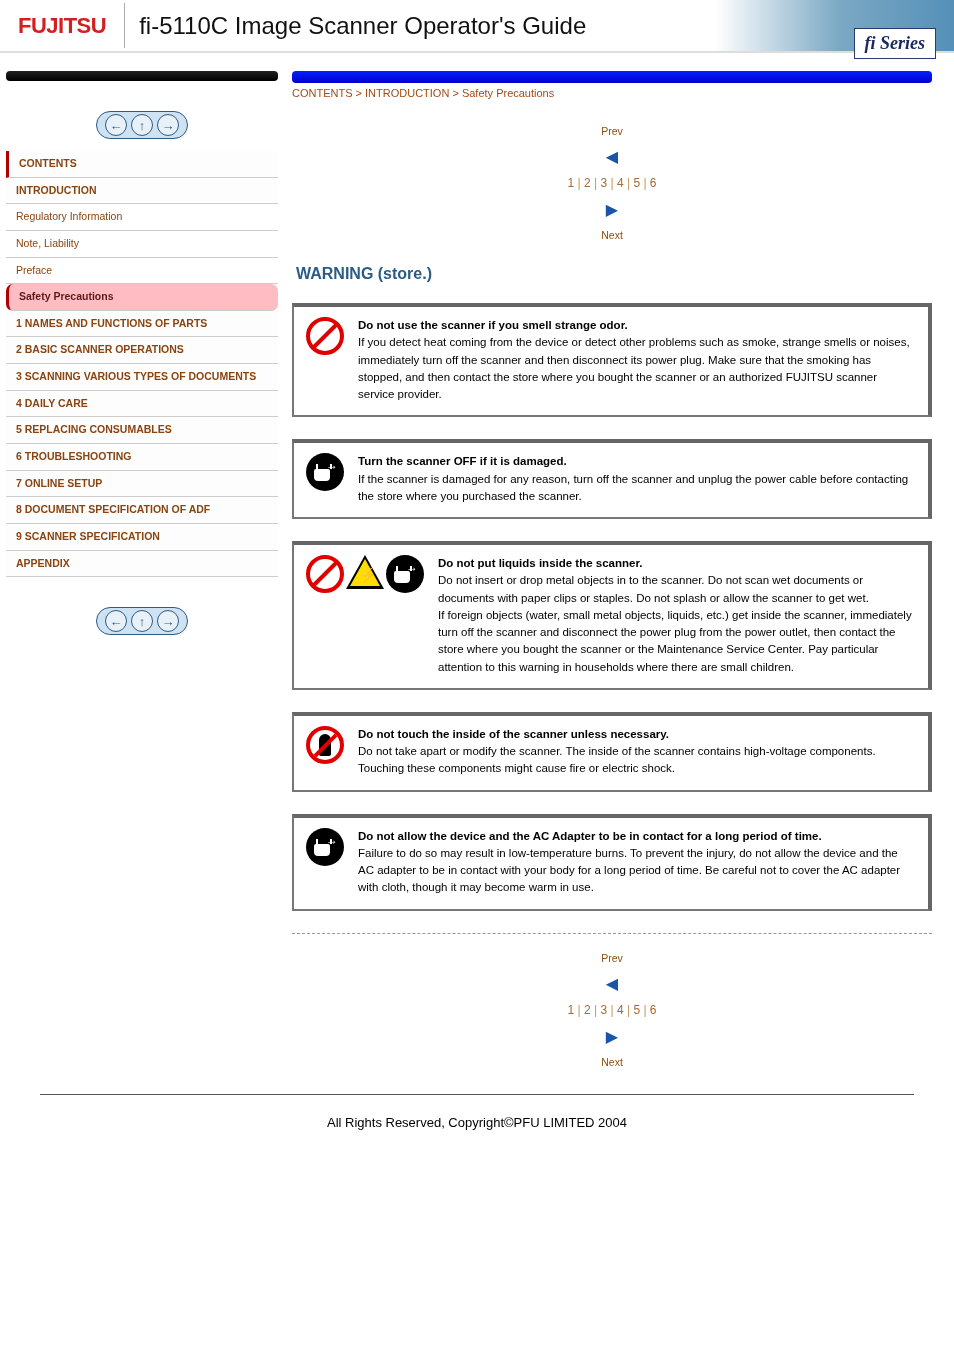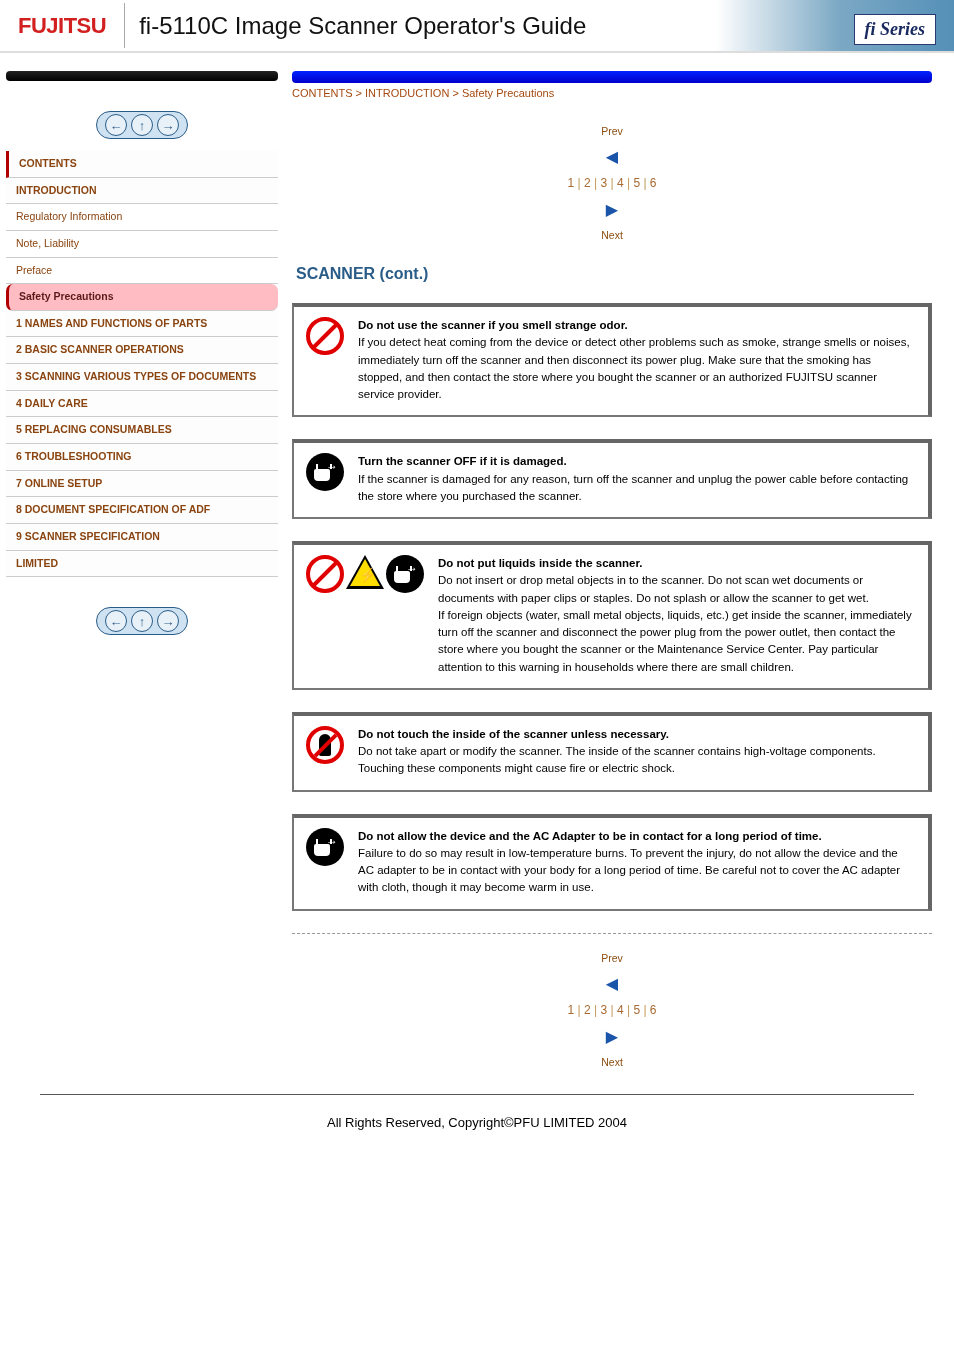--- a/index.html
+++ b/index.html
@@ -23,21 +23,21 @@
     .vdiv { width: 1px; height: 45px; background: #aaa; }
     .product-title {
       font-size: 24px;
       color: #111;
       padding-left: 14px;
       font-weight: normal;
     }
     .series-badge {
       position: absolute;
       right: 18px;
-      top: 14px;
+      top: 28px;
       background: #fff;
       border: 1px solid #2a3a70;
       padding: 4px 10px;
       font-style: italic;
       font-family: serif;
       font-size: 18px;
       color: #1a2a60;
       font-weight: bold;
     }
 
@@ -267,21 +267,21 @@
         <div class="toc-row active">Safety Precautions</div>
         <div class="toc-row sec">1 NAMES AND FUNCTIONS OF PARTS</div>
         <div class="toc-row sec">2 BASIC SCANNER OPERATIONS</div>
         <div class="toc-row sec">3 SCANNING VARIOUS TYPES OF DOCUMENTS</div>
         <div class="toc-row sec">4 DAILY CARE</div>
         <div class="toc-row sec">5 REPLACING CONSUMABLES</div>
         <div class="toc-row sec">6 TROUBLESHOOTING</div>
         <div class="toc-row sec">7 ONLINE SETUP</div>
         <div class="toc-row sec">8 DOCUMENT SPECIFICATION OF ADF</div>
         <div class="toc-row sec">9 SCANNER SPECIFICATION</div>
-        <div class="toc-row sec">LIMITED</div>
+        <div class="toc-row sec">APPENDIX</div>
       </div>
     <div class="nav-pill">
       <div class="pill">
         <div class="circ">←</div>
         <div class="circ">↑</div>
         <div class="circ">→</div>
       </div>
     </div>
   </div>
 
@@ -290,21 +290,21 @@
     <div class="breadcrumb">CONTENTS &gt; INTRODUCTION &gt; Safety Precautions</div>
 
     <div class="page-ctrl">
       <span class="lbl">Prev</span>
       <span class="tri">◀</span>
       <span id="pages-top"><span>1</span><span class="bar"> | </span><span>2</span><span class="bar"> | </span><span>3</span><span class="bar"> | </span><span>4</span><span class="bar"> | </span><span>5</span><span class="bar"> | </span><span>6</span></span>
       <span class="tri">▶</span>
       <span class="lbl">Next</span>
     </div>
 
-    <div class="section-head">SCANNER (cont.)</div>
+    <div class="section-head">WARNING (store.)</div>
 
     <div id="warnings">
         <div class="warn-box">
           <div class="warn-icons">
             <div class="icon">
               <div class="prohibit"></div>
             </div>
           </div>
           <div class="warn-text"><b>Do not use the scanner if you smell strange odor.</b><br><div>If you detect heat coming from the device or detect other problems such as smoke, strange smells or noises, immediately turn off the scanner and then disconnect its power plug. Make sure that the smoking has stopped, and then contact the store where you bought the scanner or an authorized FUJITSU scanner service provider.</div></div>
         </div>

